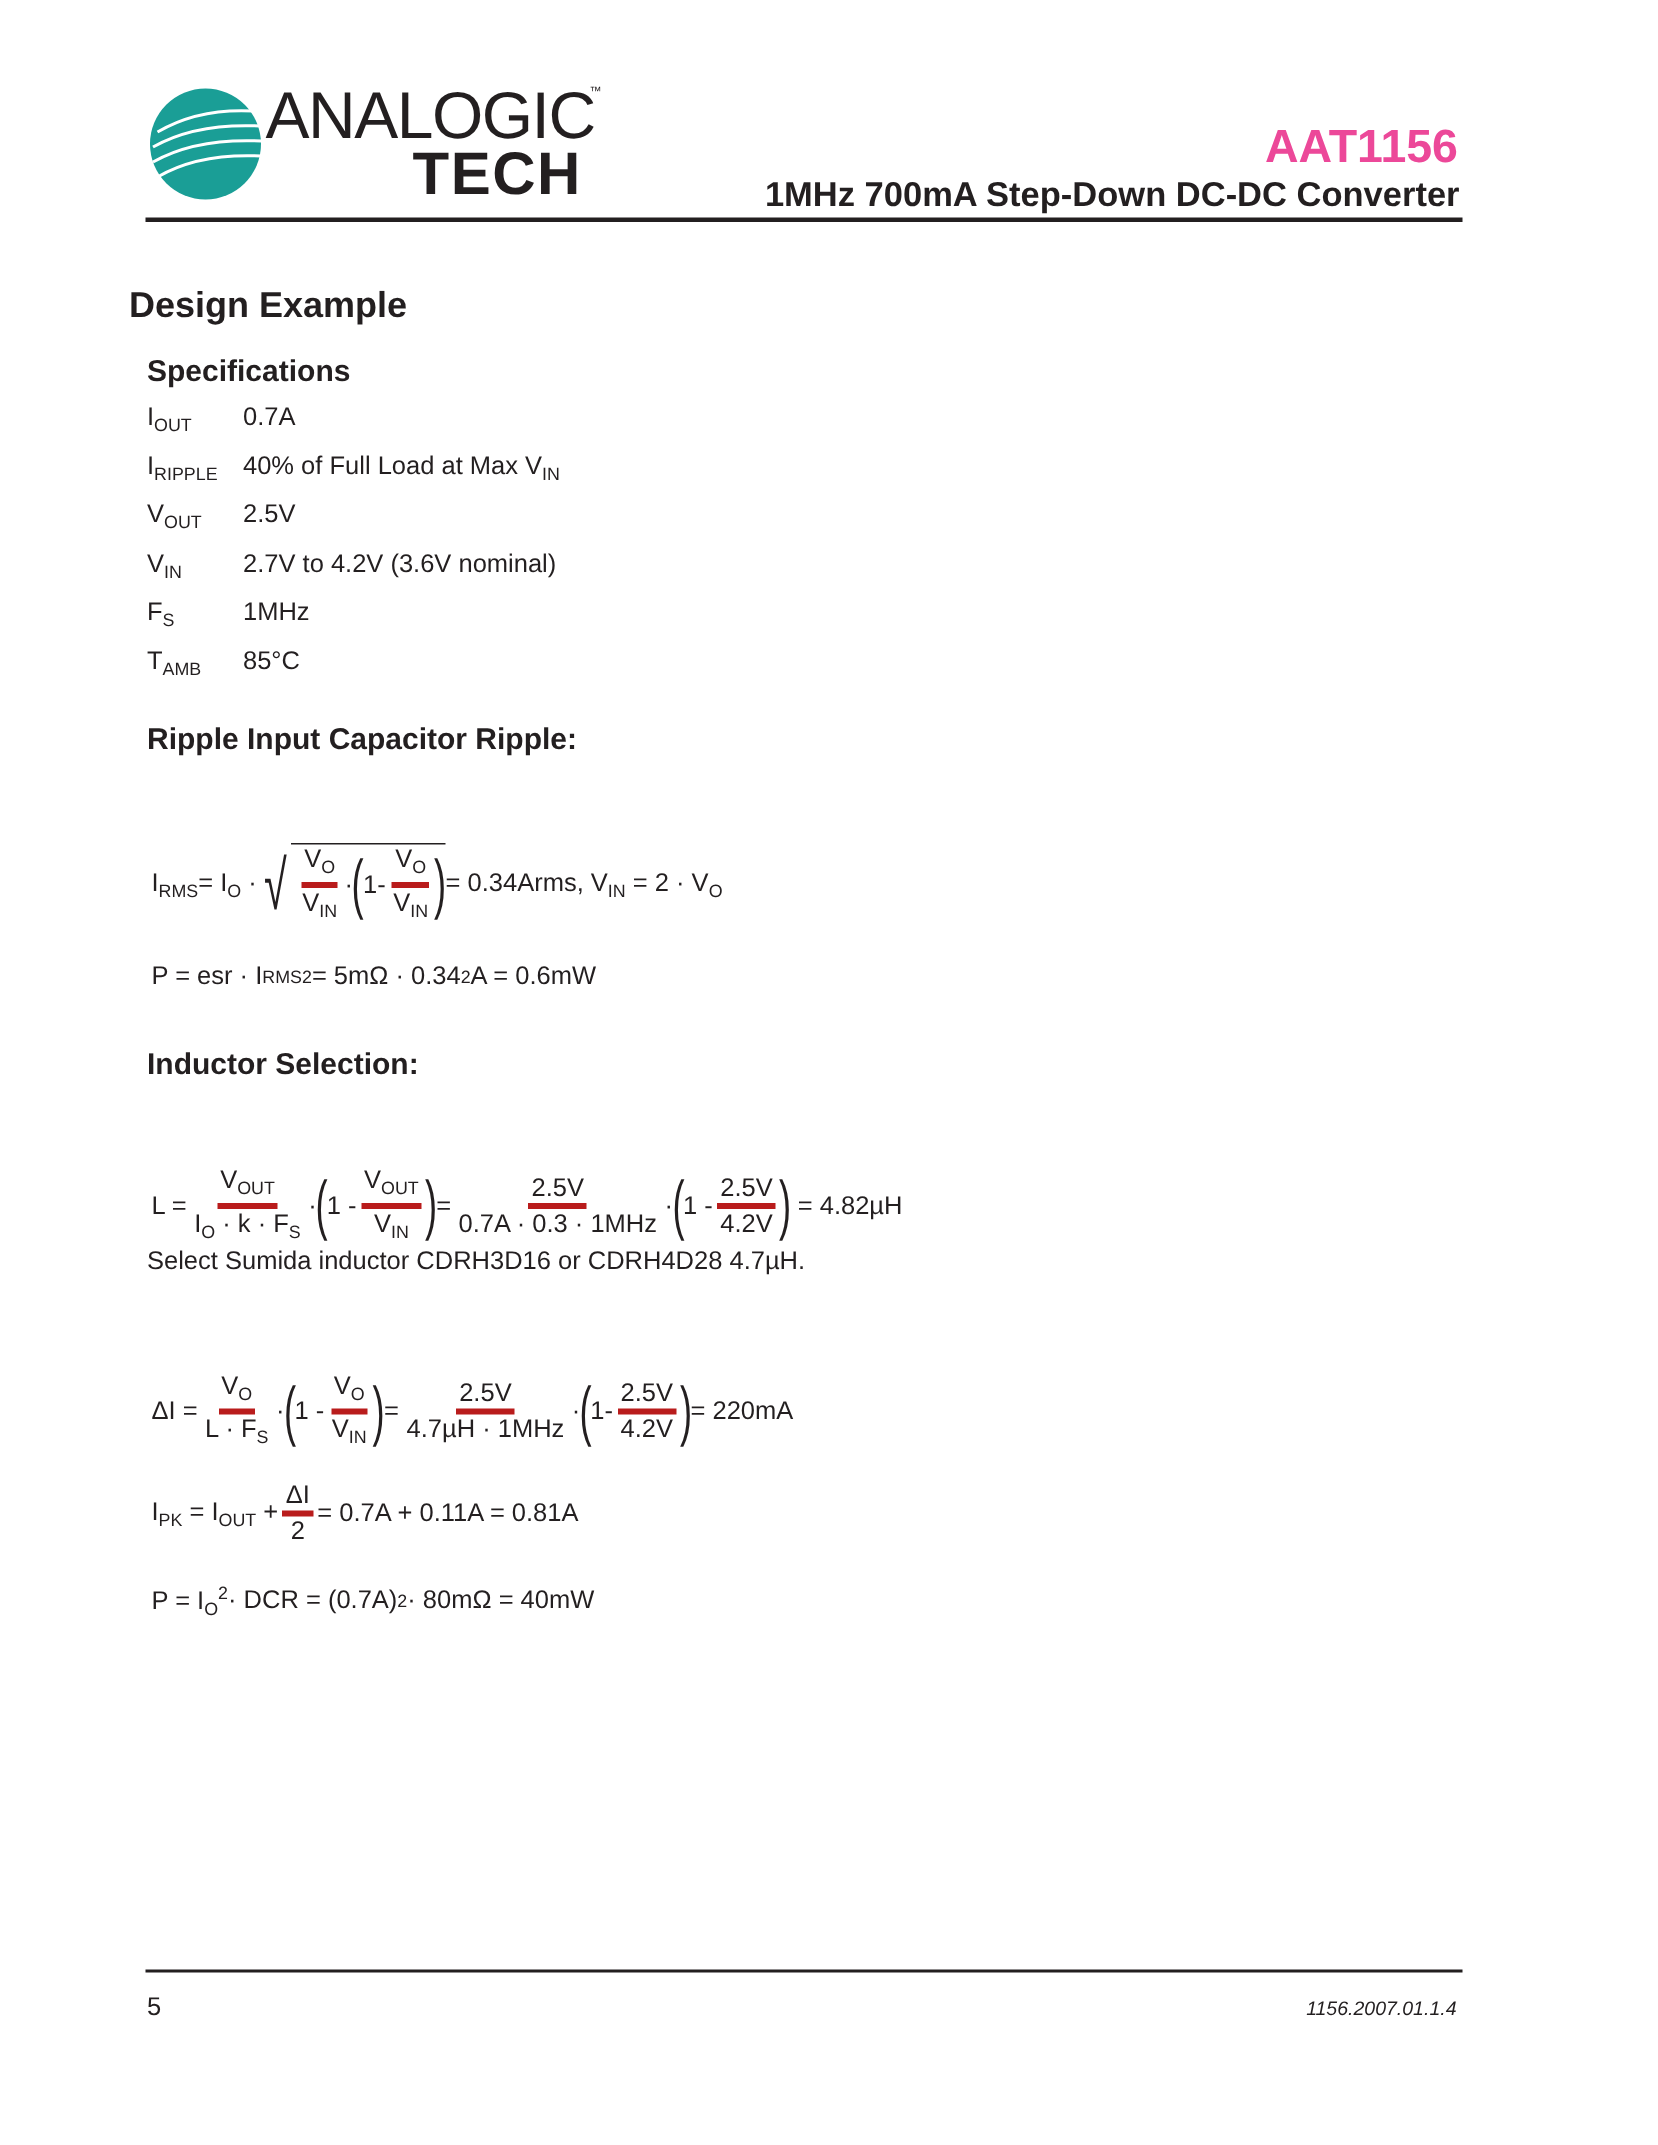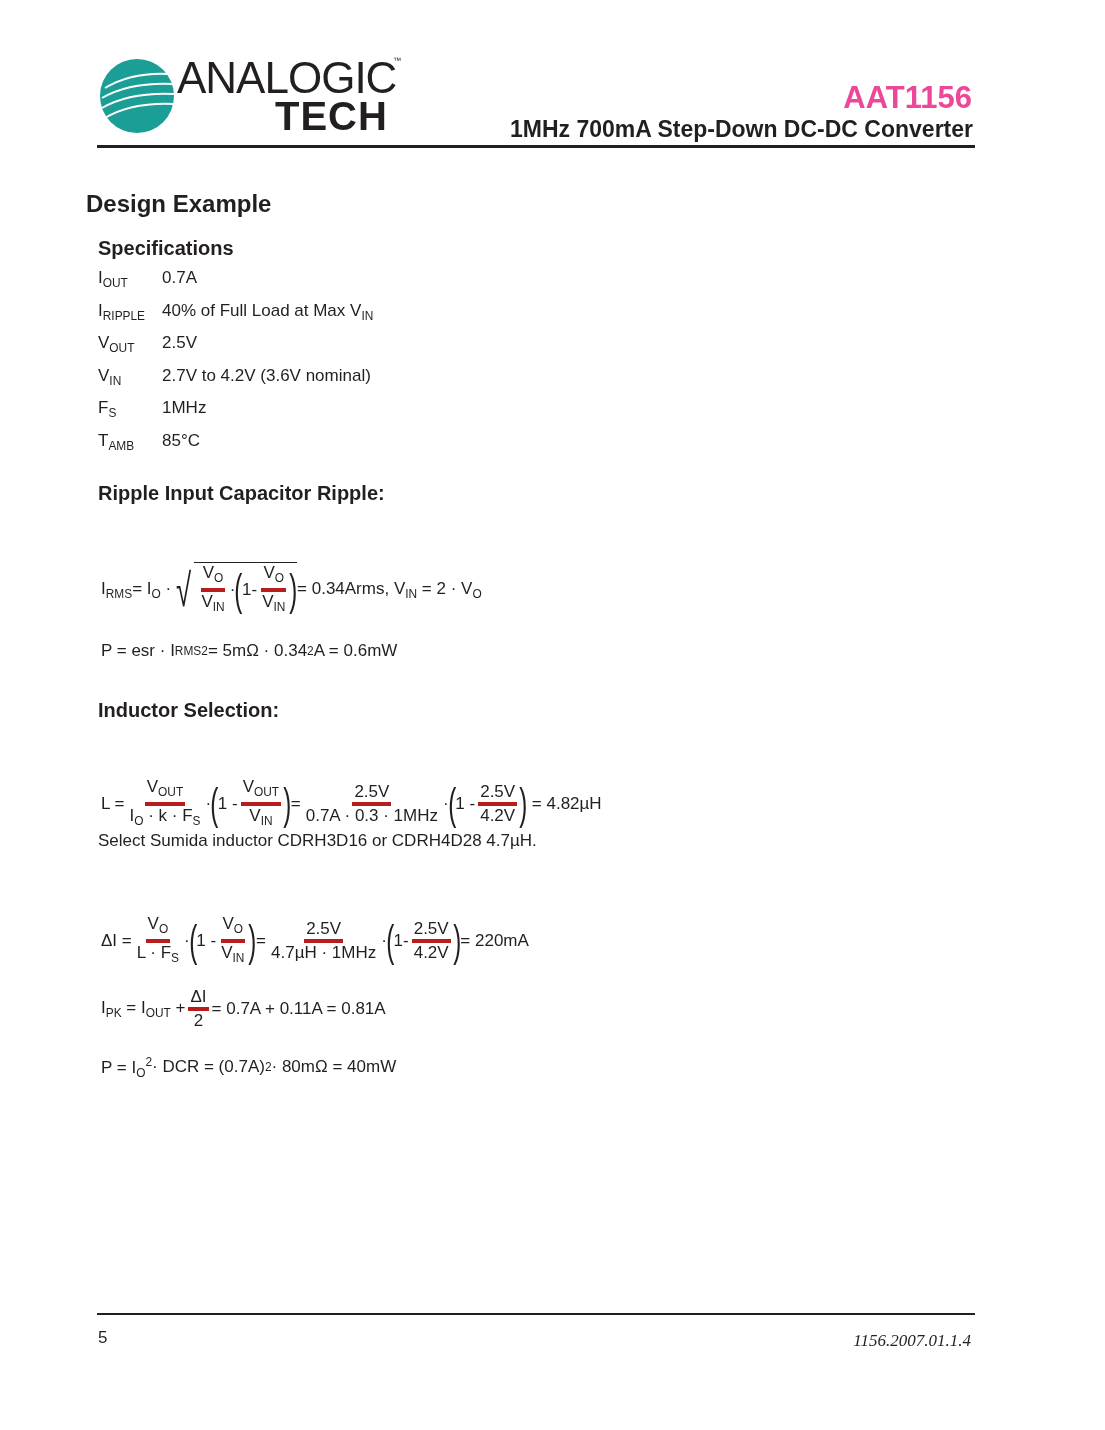--- a/index.html
+++ b/index.html
@@ -31,21 +31,21 @@
   .frac .den { padding: 0 2px; line-height: 20px; }
   .paren { display: inline-block; font-size: 44px; font-weight: 200; line-height: 44px; transform: scaleX(0.55); margin: 0 -4px; }
   .sqrt { display: inline-flex; align-items: center; border-top: 1px solid #231f20; margin-left: 2px; padding-left: 2px; position: relative; }
   .sqrt-sign { font-size: 46px; font-weight: 200; line-height: 46px; transform: scaleX(0.6); margin-right: -4px; }
   .sp { display: inline-block; width: 5px; }
 
   .para { position: absolute; left: 98px; top: 831px; font-size: 17px; }
 
   .foot-rule { position: absolute; left: 97px; top: 1313px; width: 878px; height: 2px; background: #231f20; }
   .foot-page { position: absolute; left: 98px; top: 1328px; font-size: 17px; }
-  .foot-code { position: absolute; right: 134px; top: 1331px; font-family: Liberation Serif, serif; font-style: italic; font-size: 17px; }
+  .foot-code { position: absolute; right: 134px; top: 1331px; font-family: Liberation Sans, sans-serif; font-style: italic; font-size: 13px; }
 </style>
 </head>
 <body>
 
 <div class="logo">
   <svg width="80" height="80" viewBox="0 0 80 80" style="position:absolute;left:0;top:2px;">
     <circle cx="40" cy="38" r="37" fill="#1a9e96"></circle>
     <path d="M8 30 Q35 14 72 16" stroke="#fff" stroke-width="2" fill="none"></path>
     <path d="M5 40 Q33 24 76 26" stroke="#fff" stroke-width="2" fill="none"></path>
     <path d="M5 50 Q33 34 77 36" stroke="#fff" stroke-width="2" fill="none"></path>

